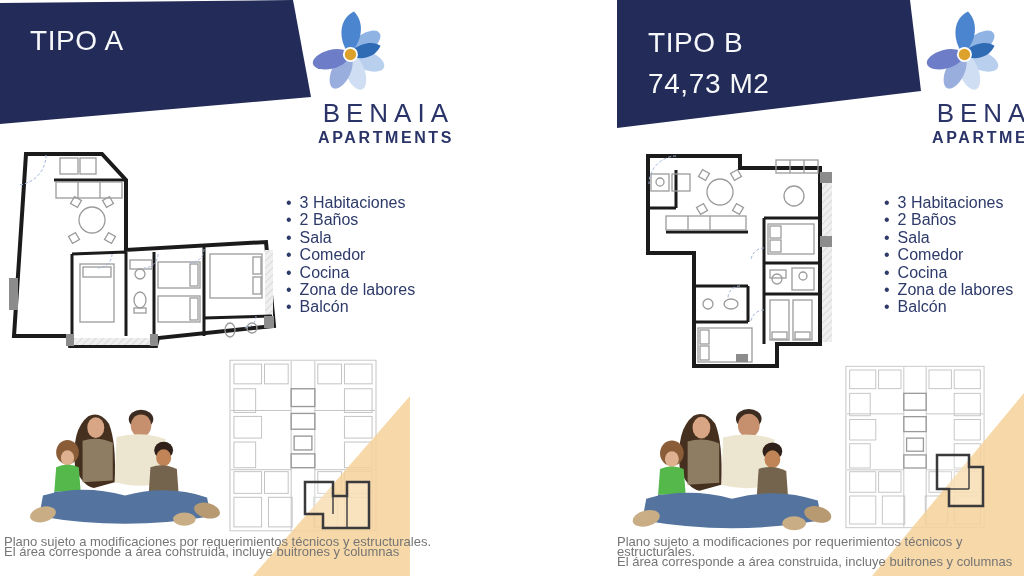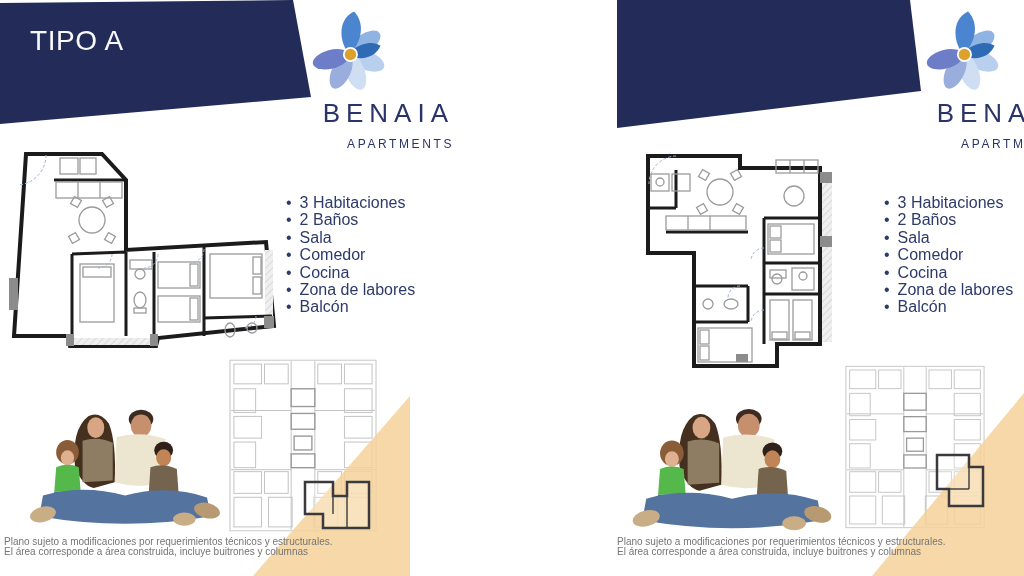--- a/index.html
+++ b/index.html
@@ -13,21 +13,21 @@
   #card-b .banner{clip-path:polygon(105px 0px,398px 0px,409px 91px,105px 128px);}
 
   .title{position:absolute;color:#f7f8fa;font-size:28px;line-height:41px;letter-spacing:.6px;font-weight:500;}
   #card-a .title{left:30px;top:20px;}
   #card-b .title{left:136px;top:22px;}
 
   .logo{position:absolute;top:10px;width:210px;text-align:right;color:#2b3468;}
   #card-a .logo{left:244px;} #card-b .logo{left:346px;}
   .logo .flower{width:74px;height:86px;display:block;margin:0 auto;}
   .logo .brand{font-size:26px;letter-spacing:6px;margin-top:2px;font-weight:500;}
-  .logo .tagline{font-size:12px;letter-spacing:2.6px;margin-top:8px;font-weight:400;}
+  .logo .tagline{font-size:16px;letter-spacing:2.6px;margin-top:0;font-weight:700;}
 
   .features{position:absolute;top:186px;margin:8px;padding:0;list-style:none;color:#2d3a6a;font-size:16px;}
   #card-a .features{left:278px;} #card-b .features{left:364px;}
   .features li{line-height:17.4px;}
   .features li::before{content:"•";margin-right:8px;}
 
   .plan{position:absolute;}
   #card-a .plan{left:8px;top:150px;width:272px;height:212px;}
   #card-b .plan{left:124px;top:148px;width:200px;height:222px;}
 
@@ -40,21 +40,21 @@
   #card-b .orange{clip-path:polygon(360px 576px,512px 393px,512px 576px);}
 
   .unit{position:absolute;}
   #card-a .unit{left:303px;top:480px;width:70px;height:52px;}
   #card-b .unit{left:423px;top:453px;width:52px;height:57px;}
 
   .photo{position:absolute;}
   #card-a .photo{left:26px;top:402px;width:198px;height:138px;}
   #card-b .photo{left:110px;top:404px;width:220px;height:138px;}
 
-  .disclaimer{position:absolute;font-size:10px;line-height:10px;color:#757575;}
+  .disclaimer{position:absolute;font-size:13px;line-height:10px;color:#757575;}
   #card-a .disclaimer{left:4px;top:537px;}
   #card-b .disclaimer{left:105px;top:537px;}
 
   .wall{fill:#ffffff;stroke:#1b1b1b;stroke-width:4;stroke-linejoin:miter;}
   .iwall{fill:none;stroke:#1b1b1b;stroke-width:3;}
   .furn{fill:none;stroke:#9b9b9b;stroke-width:1.3;}
   .door{fill:none;stroke:#9fb2da;stroke-width:1;stroke-dasharray:3 2;}
   .pier{fill:#8c8c8c;stroke:none;}
 </style>
 </head>
@@ -221,20 +221,24 @@
       </svg>
 
     <div class="disclaimer">
       <div>Plano sujeto a modificaciones por requerimientos técnicos y estructurales.</div>
       <div>El área corresponde a área construida, incluye buitrones y columnas</div>
     </div>
   </section>
 
   <section class="card" id="card-b">
     <div class="banner"></div>
+    <div class="title">
+      <div>TIPO B</div>
+      <div>74,73 M2</div>
+    </div>
 
     <div class="logo">
       <svg class="flower">
           <use href="#flower"></use>
         </svg>
       <div class="brand">BENAIA</div>
       <div class="tagline">APARTMENTS</div>
     </div>
 
     <svg class="plan" viewBox="0 0 200 222">

